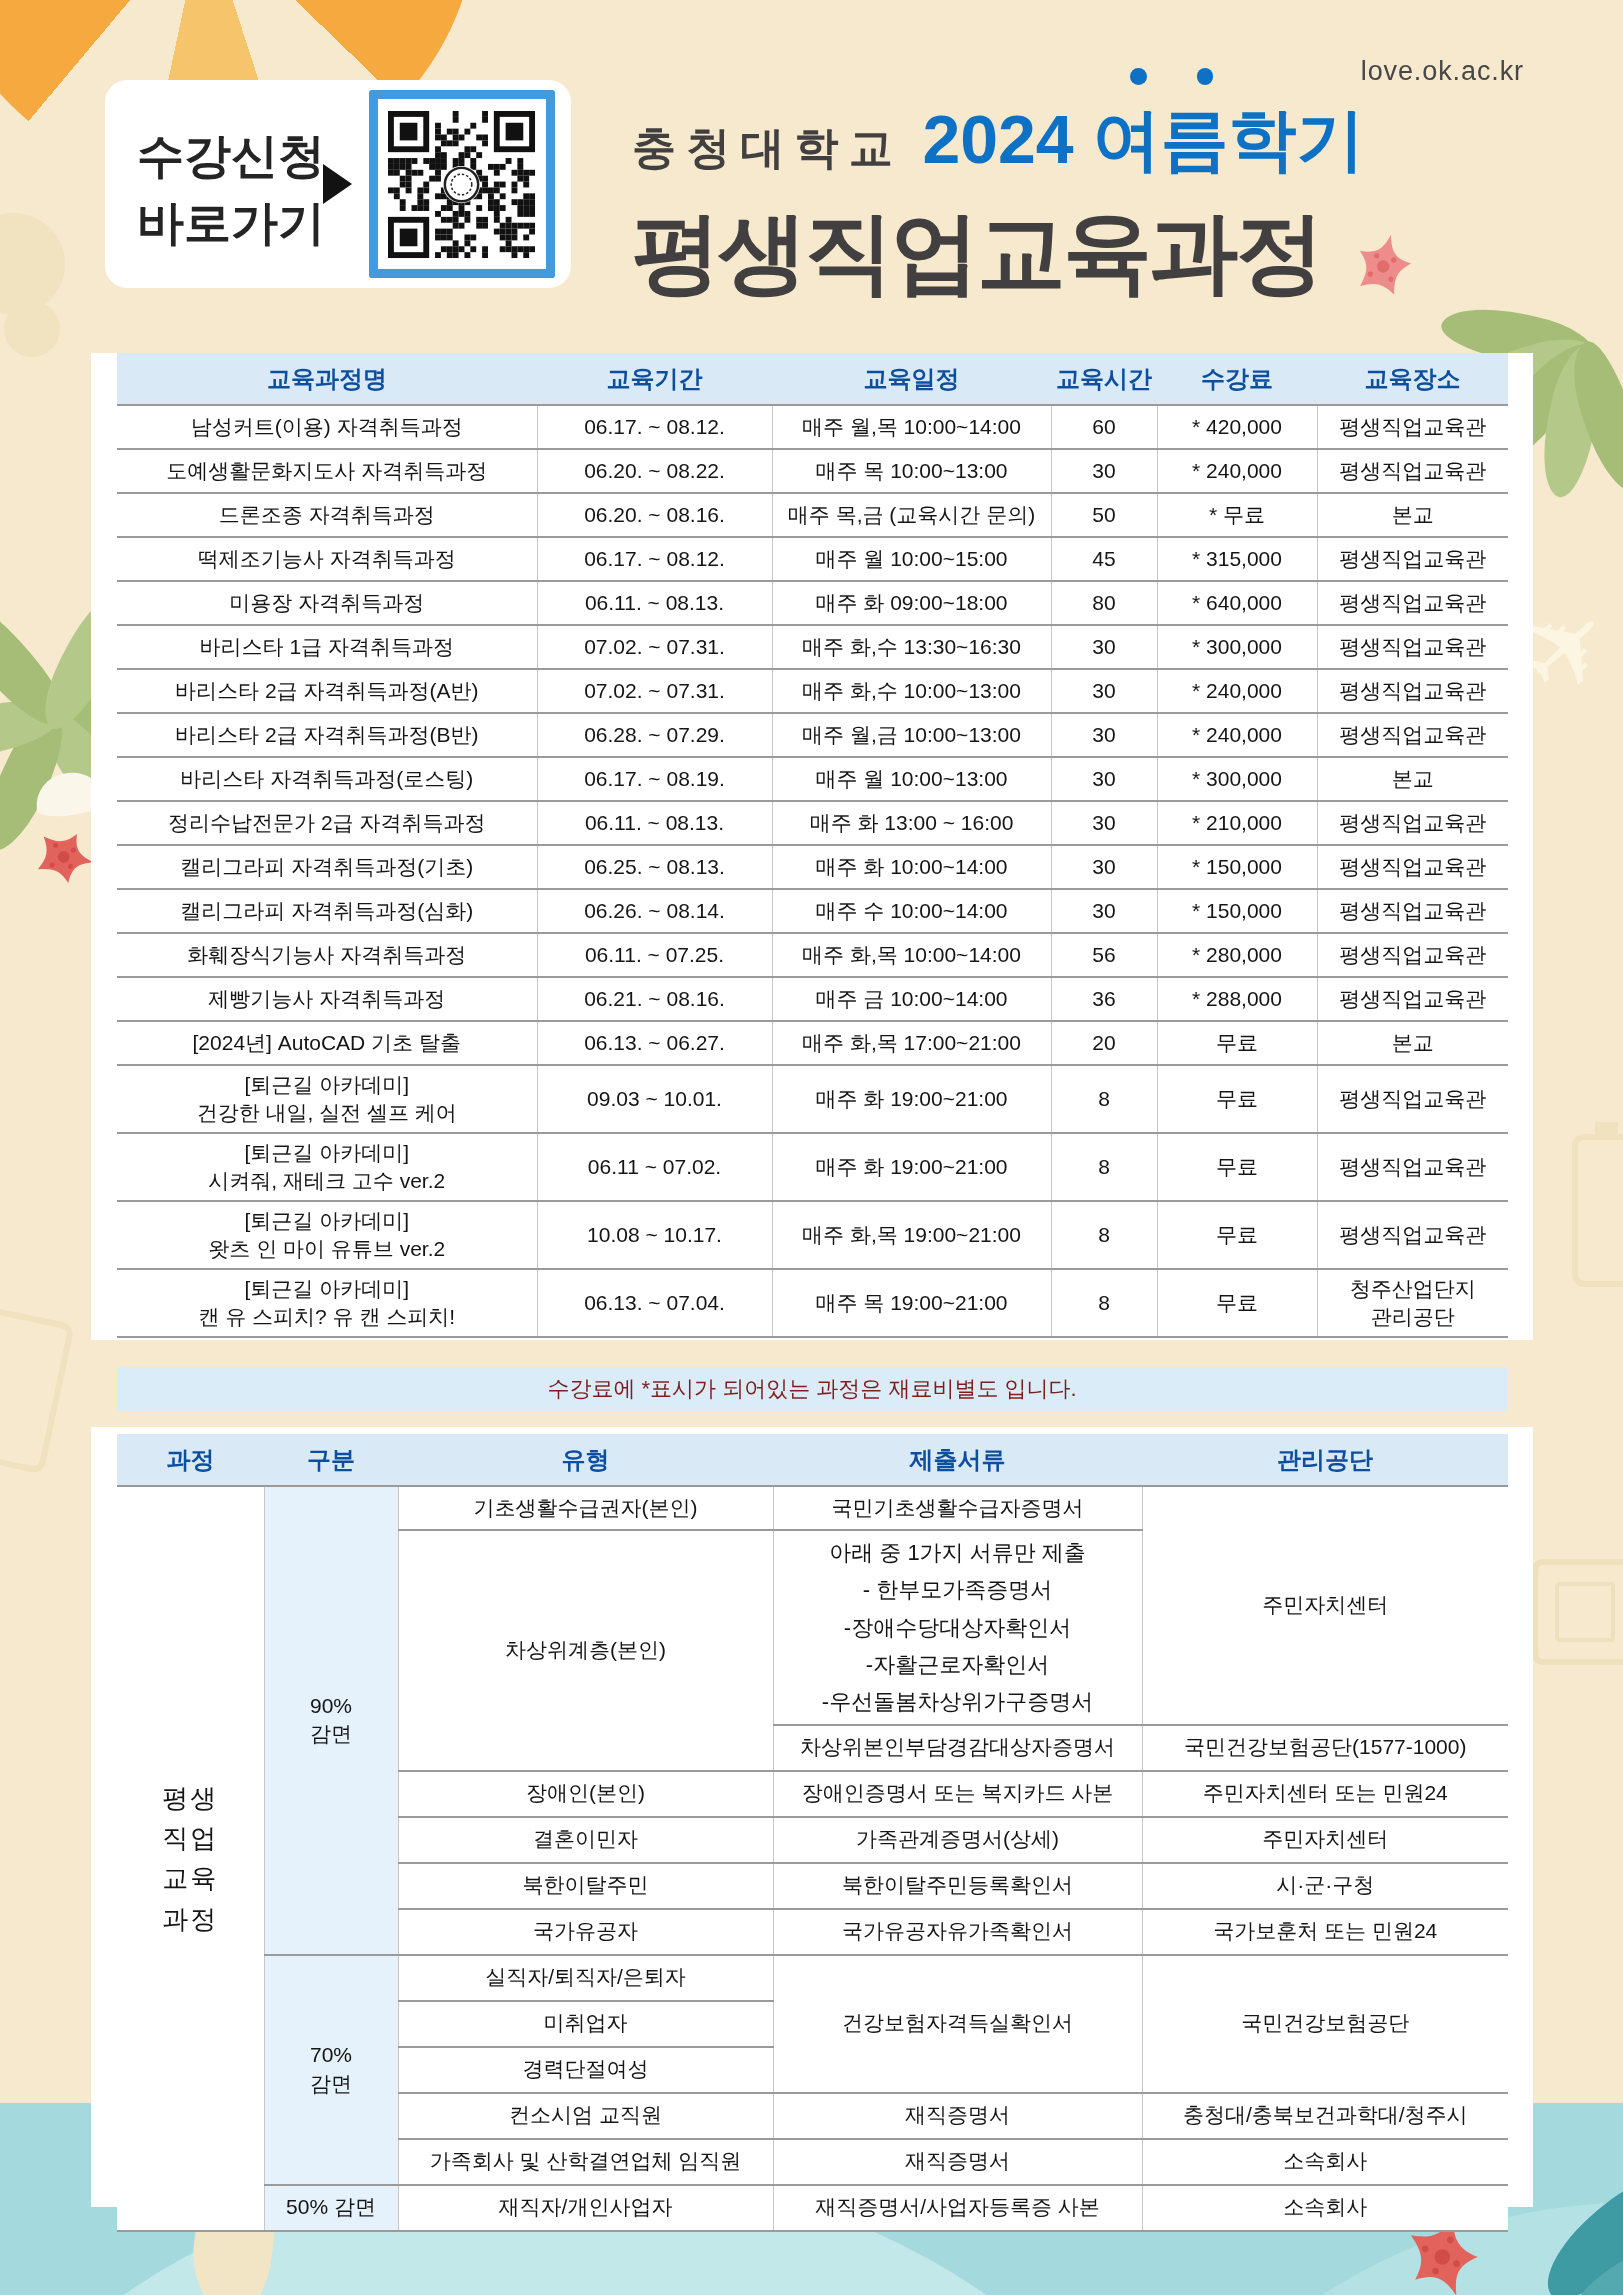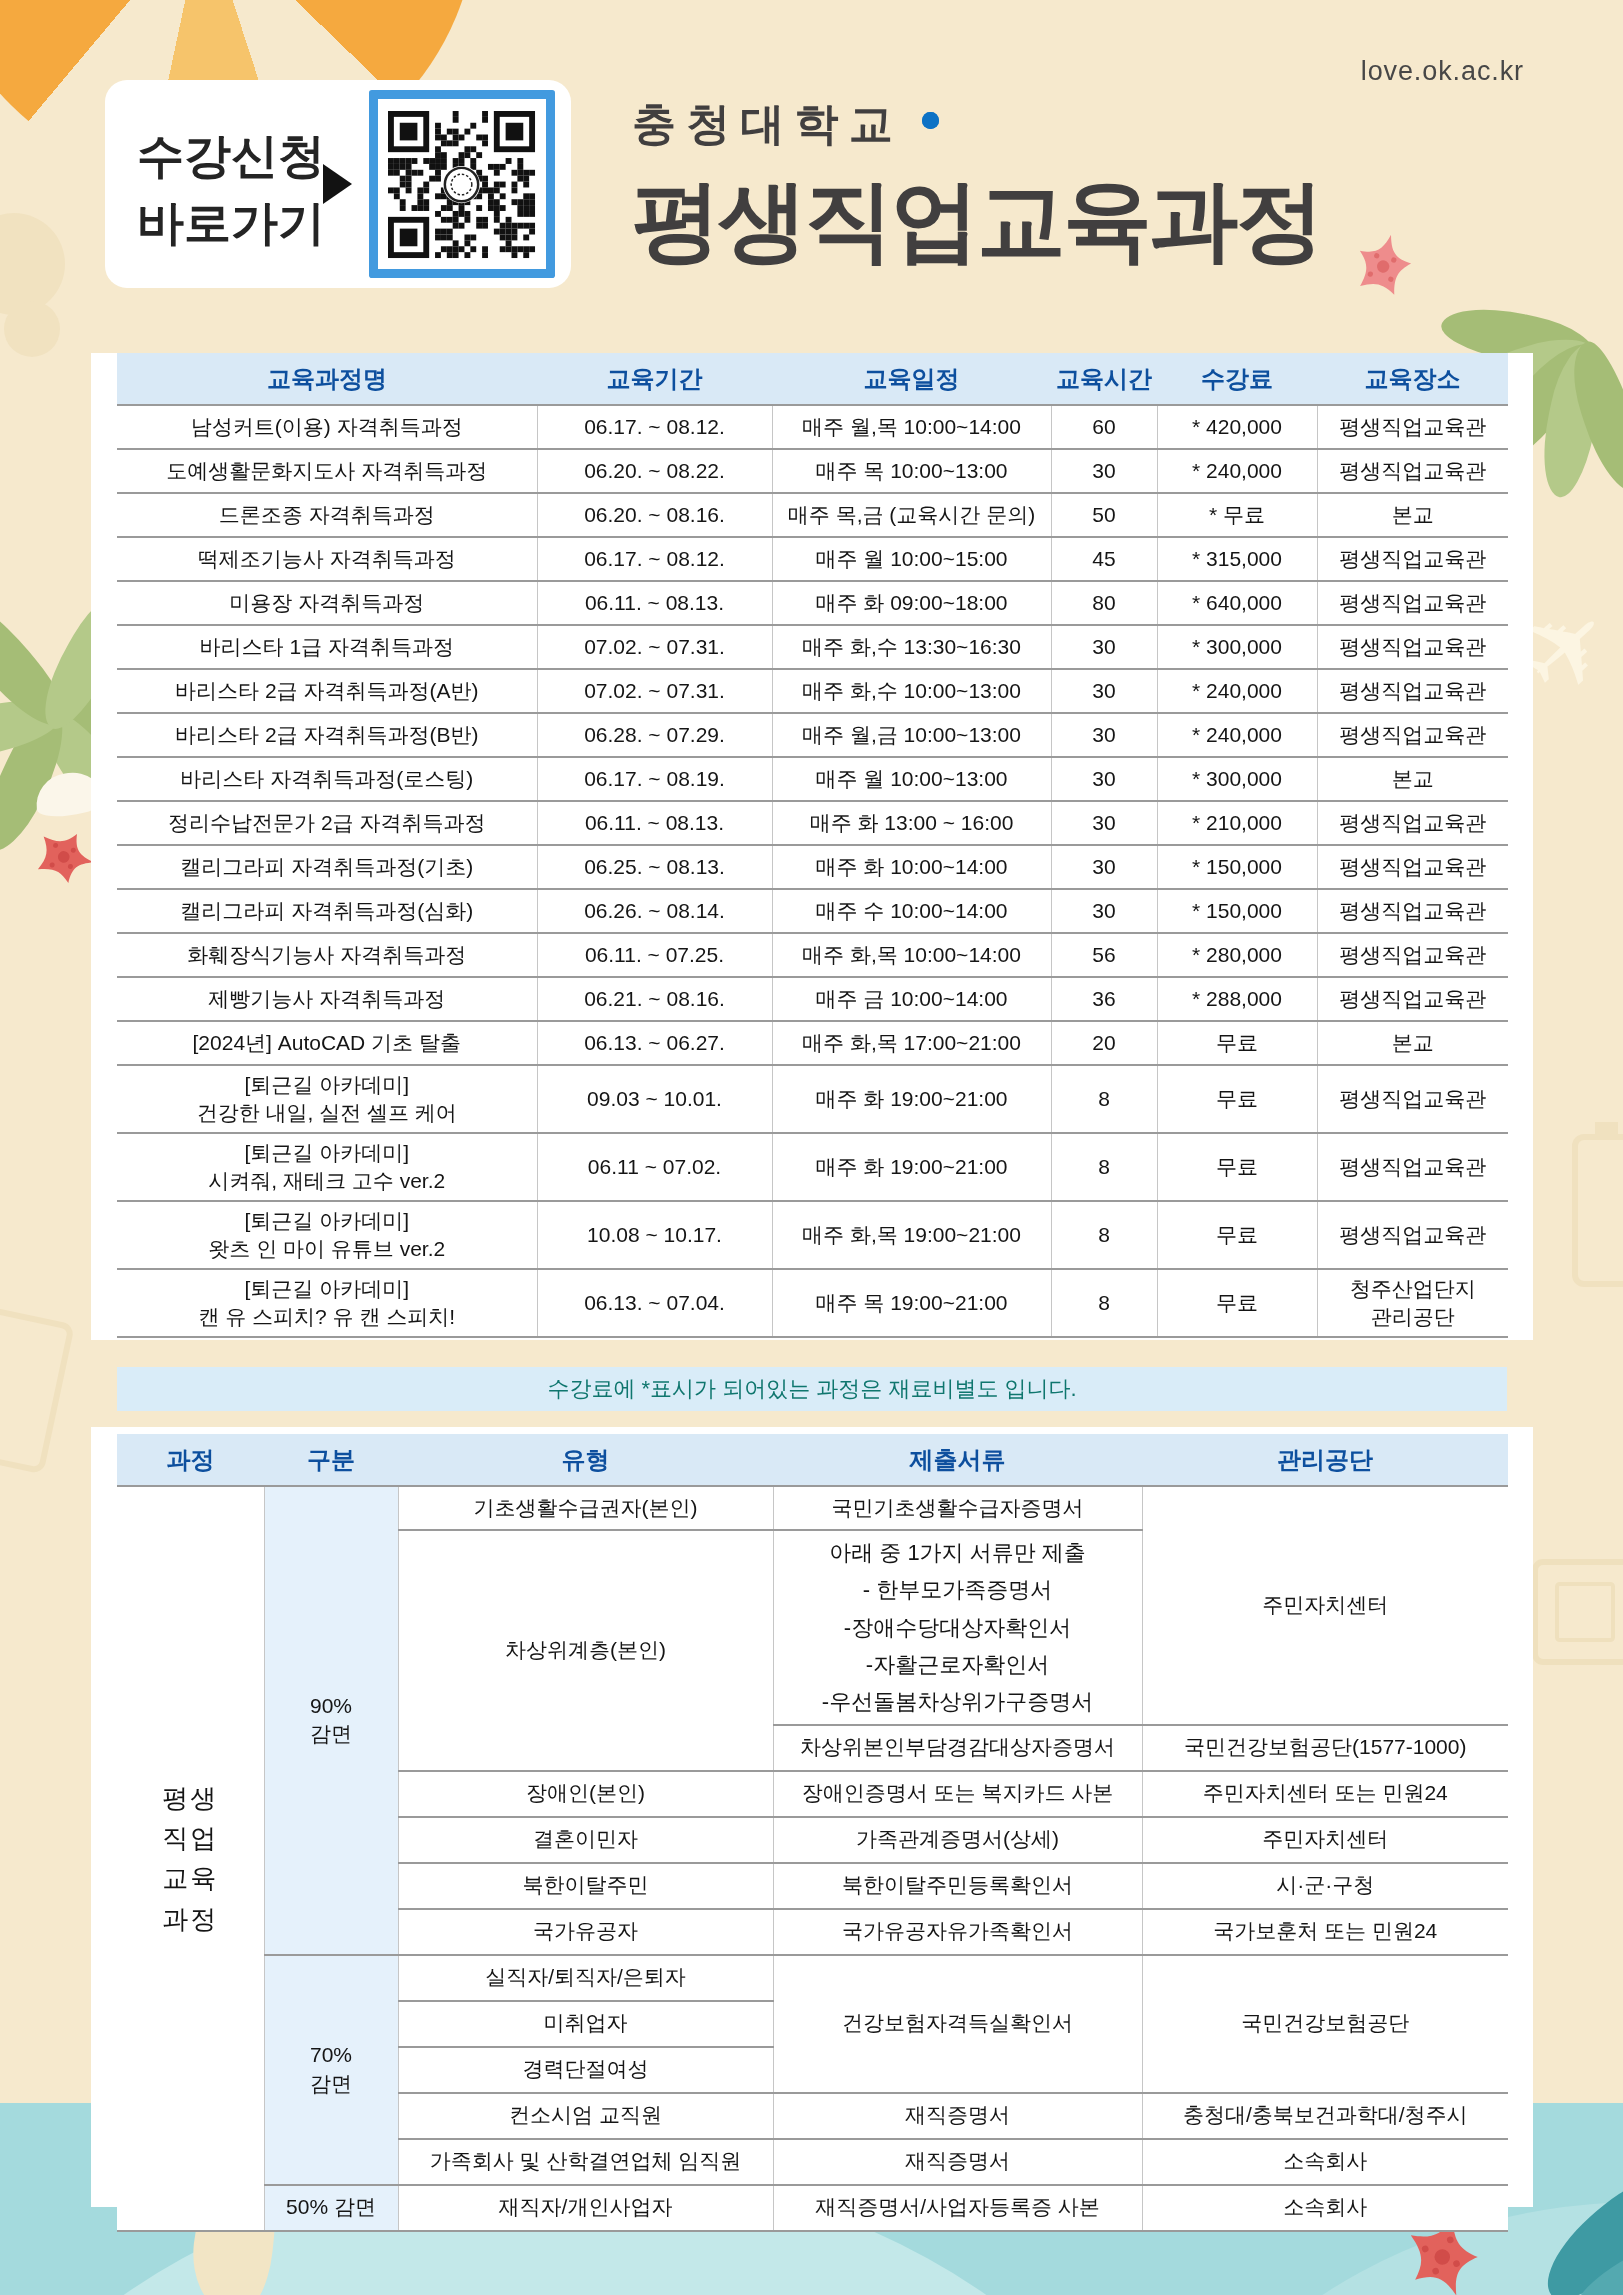--- a/index.html
+++ b/index.html
@@ -69,21 +69,21 @@
   th { background:#d9e9f6; color:#0d4f9e; font-size:24px; font-weight:800; height:52px;
     border:none; border-bottom:2.3px solid #9a9a9a; }
   td { background:#ffffff; font-size:21px; color:#151515; text-align:center; vertical-align:middle;
     border:0.9px solid #c6c6c6; border-top:2.3px solid #9a9a9a; border-bottom:2.3px solid #9a9a9a;
     white-space:pre-line; line-height:1.35; padding:2.8px 4.6px; }
   td:first-child { border-left:none; } td:last-child { border-right:none; }
   .course-table { top:353px; }
   .course-table tr { height:44px; }
   .course-table tr.tall { height:68px; }
   .note-band { position:absolute; left:117px; top:1367px; width:1390px; height:44px; background:#d9ecf8;
-    z-index:2; text-align:center; line-height:44px; font-size:22px; color:#0f766e; }
+    z-index:2; text-align:center; line-height:44px; font-size:22px; color:#7f1d1d; }
   .discount-table { top:1434px; }
   .discount-table tr { height:46px; }
   tr.h95 { height:44px; } tr.h300 { height:139px; }
   .course-col { font-size:26px; line-height:1.55; letter-spacing:1.9px; font-weight:400; }
   .gubun { background:#e5f1fb;margin-top:11px; }
   .docs-multi { line-height:1.7; font-size:22px; }
 </style>
 </head>
 <body>
 
@@ -383,20 +383,21 @@
             <circle cx="150" cy="150" r="21" fill="none" stroke="#222" stroke-width="3" stroke-dasharray="5 4"></circle>
           </svg>
       </div>
     </div>
   </div>
 
   <div class="title-block">
     <div class="title-line1">
       <span class="university">충청대학교</span>
       <span class="semester">
+        <span>2024 여름학기</span>
         <span class="dot dot1"></span>
         <span class="dot dot2"></span>
       </span>
     </div>
     <div class="main-title">평생직업교육과정</div>
   </div>
 
   <div class="white-panel panel1"></div>
   <table class="course-table">
     <colgroup>

